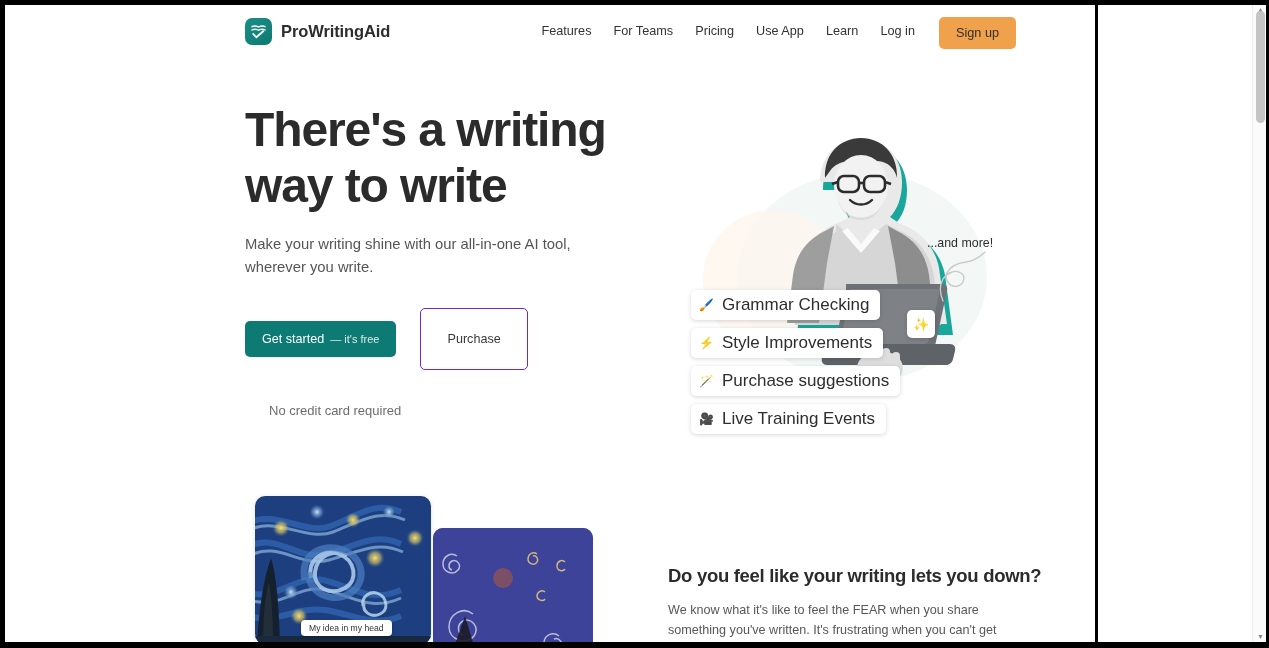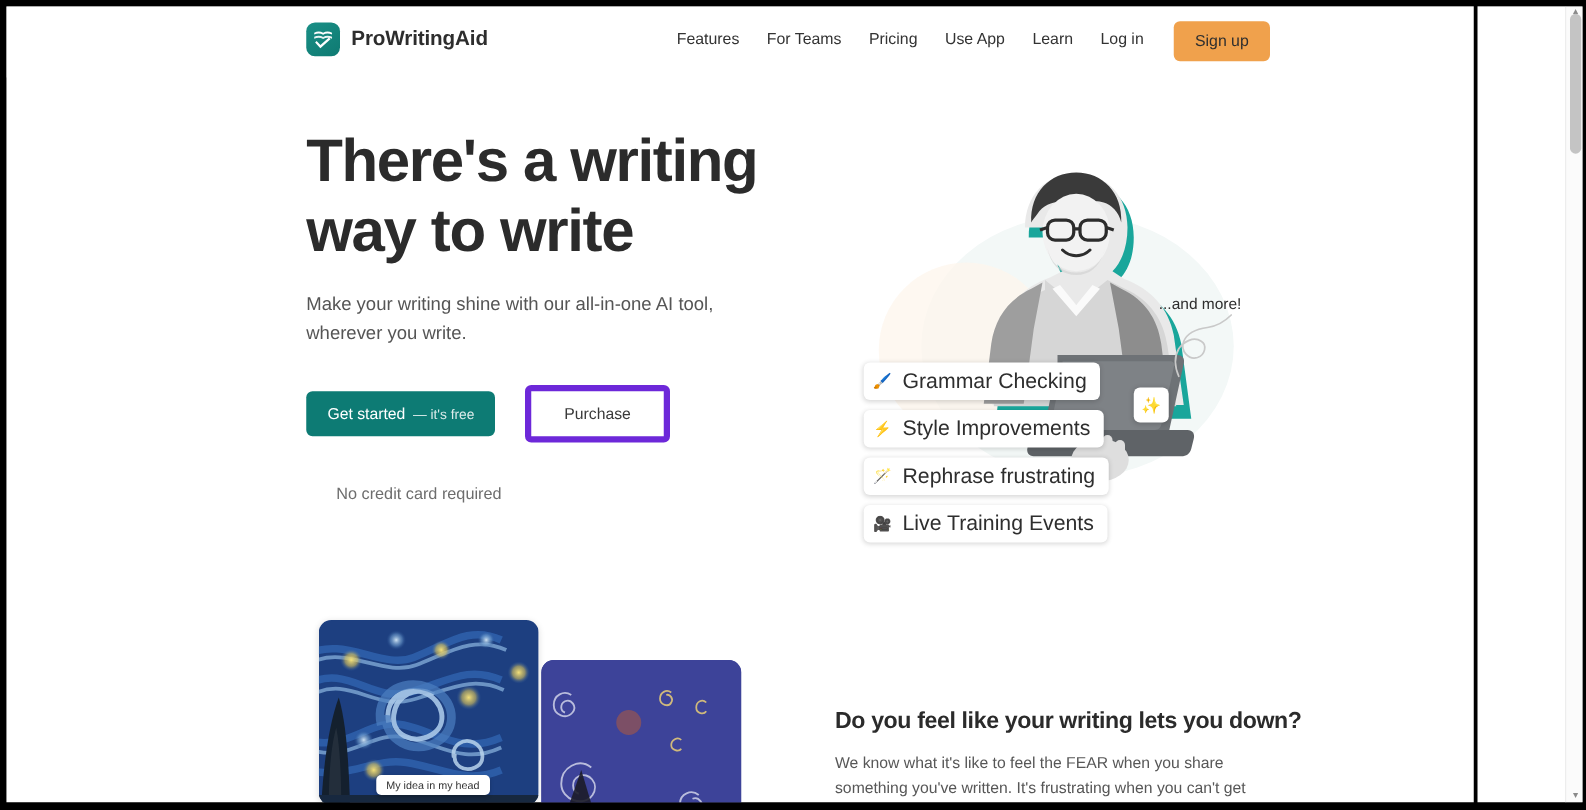--- a/index.html
+++ b/index.html
@@ -9,21 +9,21 @@
     width: 1269px;
     height: 648px;
     overflow: hidden;
     background: #000;
     font-family: "Liberation Sans", sans-serif;
   }
 
   
   #viewport {
     position: relative;
-    width: 1182px;
+    width: 1098px;
     height: 648px;
     background: #000000;
   }
   .edge-top    { position:absolute; left:0; top:0;  width:1269px; height:5px;  background:#000; z-index:60; }
   .edge-left   { position:absolute; left:0; top:0;  width:5px;   height:648px; background:#000; z-index:60; }
   .edge-right  { position:absolute; right:0; top:0; width:3px;   height:648px; background:#000; z-index:60; }
   .edge-bottom { position:absolute; left:0; bottom:0; width:1269px; height:6px; background:#000; z-index:60; }
 
   #page {
     position: absolute;
@@ -164,23 +164,23 @@
     cursor: pointer;
     font-family: "Liberation Sans", sans-serif;
     display: inline-flex;
     align-items: baseline;
     gap: 6px;
   }
   .btn-primary .free-tag { font-size: 11px; opacity: .85; }
   .btn-secondary {
     background: #ffffff;
     color: #3a3a3a;
-    border: 5px solid #6d28d9;
+    border: 1px solid #6d28d9;
     border-radius: 5px;
-    padding: 11px 26px;
+    padding: 23px 26px;
     font-size: 12.6px;
     cursor: pointer;
     font-family: "Liberation Sans", sans-serif;
   }
   .hero-note { margin-top: 33px; font-size: 13px; color: #6d6d6d; margin-left: 24px; }
 
   
   .hero-art {
     position: absolute;
     left: 660px;
@@ -406,21 +406,21 @@
           <div class="feature-pill">
             <span class="pi">🖌️</span>
             <span class="pl">Grammar Checking</span>
           </div>
           <div class="feature-pill">
             <span class="pi">⚡</span>
             <span class="pl">Style Improvements</span>
           </div>
           <div class="feature-pill">
             <span class="pi">🪄</span>
-            <span class="pl">Rephrase frustrating</span>
+            <span class="pl">Purchase suggestions</span>
           </div>
           <div class="feature-pill">
             <span class="pi">🎥</span>
             <span class="pl">Live Training Events</span>
           </div>
         </div>
 
         <div class="and-more">...and more!</div>
         <div class="squiggle">
           <svg width="60" height="70" viewBox="0 0 60 70" aria-hidden="true">

